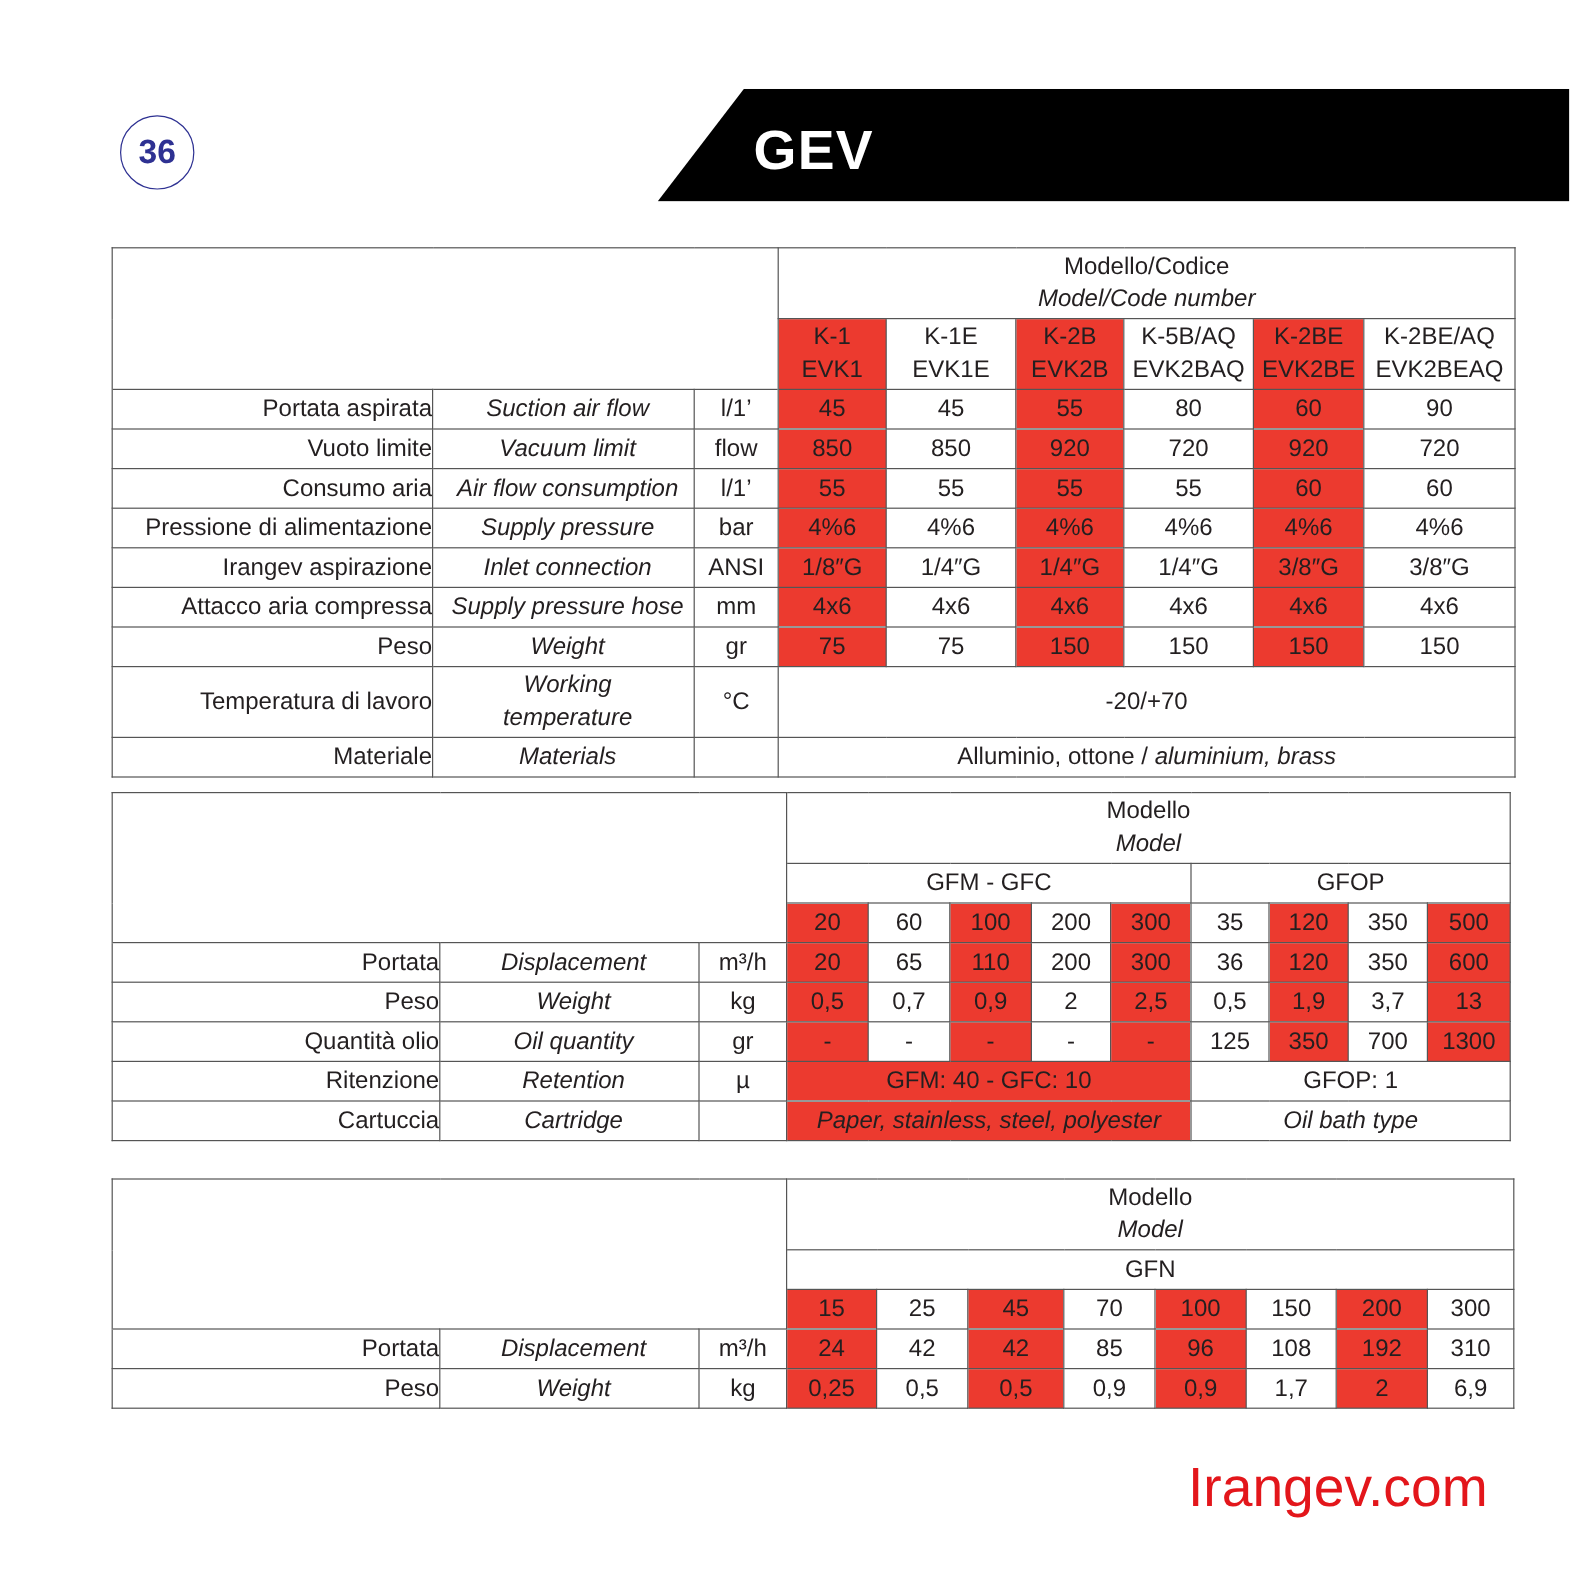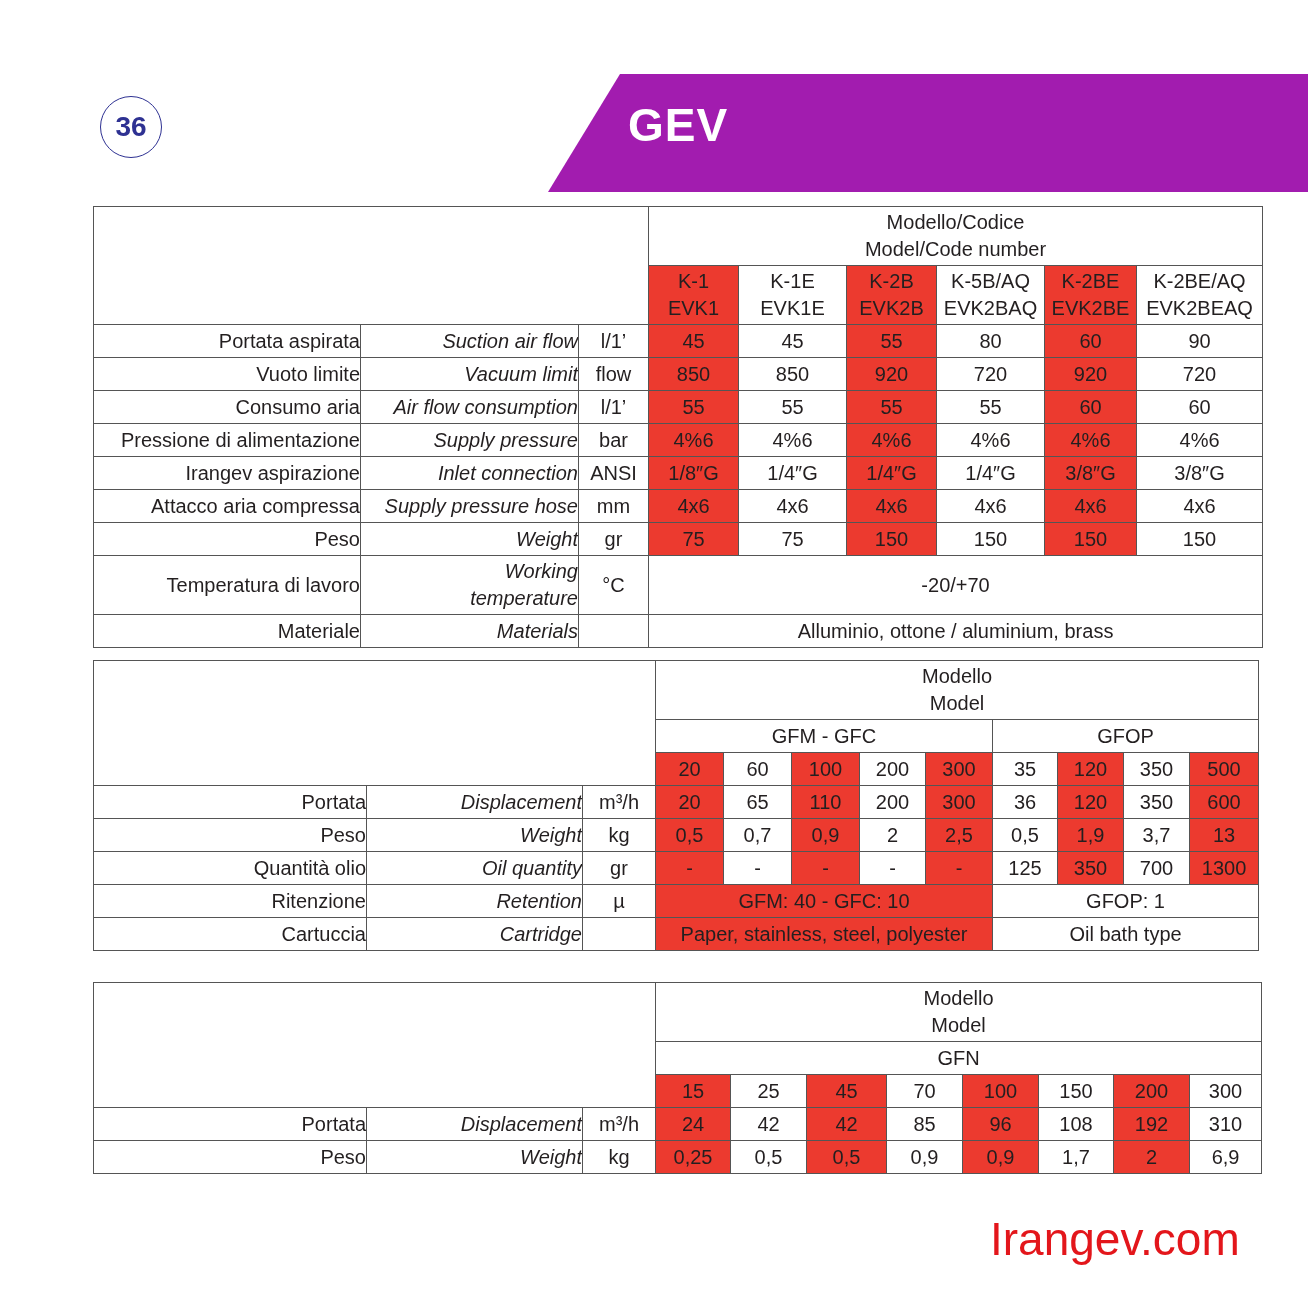--- a/index.html
+++ b/index.html
@@ -1,27 +1,27 @@
 <!DOCTYPE html>
 <html><head>
 <meta charset="utf-8">
 <style>
   html, body { margin:0; padding:0; background:#ffffff; }
   body { width:1308px; height:1308px; position:relative; overflow:hidden; font-family:"Liberation Sans", sans-serif; color:#231f20; }
   .page-num { position:absolute; left:100px; top:96px; width:62px; height:62px; border:1.5px solid #2e3192; border-radius:50%; display:flex; align-items:center; justify-content:center; font-weight:bold; font-size:28px; color:#2e3192; box-sizing:border-box; }
-  .banner { position:absolute; left:548px; top:74px; width:760px; height:118px; background:#a21caf; clip-path:polygon(72px 0, 100% 0, 100% 100%, 0 100%); }
+  .banner { position:absolute; left:548px; top:74px; width:760px; height:94px; background:#000000; clip-path:polygon(72px 0, 100% 0, 100% 100%, 0 100%); }
   .banner .brand { position:absolute; left:80px; top:24px; font-size:46px; font-weight:bold; color:#ffffff; letter-spacing:1px; }
   .banner .fa { position:absolute; right:124px; top:22px; font-size:40px; font-weight:bold; color:#ffffff; direction:rtl; font-family:"DejaVu Sans", sans-serif; }
   table.spec { position:absolute; border-collapse:collapse; table-layout:fixed; font-size:20px;margin-left:24px; }
   table.spec td { border:1.2px solid #555; padding:0; height:32px; text-align:center; vertical-align:middle; white-space:nowrap; overflow:hidden; }
   table.spec td.lbl { text-align:right; padding-left:9px; }
-  table.spec td.en { text-align:right; padding-left:7px; font-style:italic; }
+  table.spec td.en { text-align:center; padding-left:7px; font-style:italic; }
   table.spec td.r { background:#ec3a2f; }
   table.spec td.hdr { line-height:27px; }
-  .it { }
+  .it { font-style:italic; }
   #t1 { left:69px; top:206px; width:1169px; }
   #t2 { left:69px; top:660px; width:1166px; }
   #t3 { left:69px; top:982px; width:1168px; }
   .footer-url { position:absolute; left:990px; top:1212px; font-size:46px; color:#e3161b; font-family:"Liberation Sans", sans-serif; }
 </style>
 </head>
 <body>
 
 <div class="page-num">
   <span>36</span>

